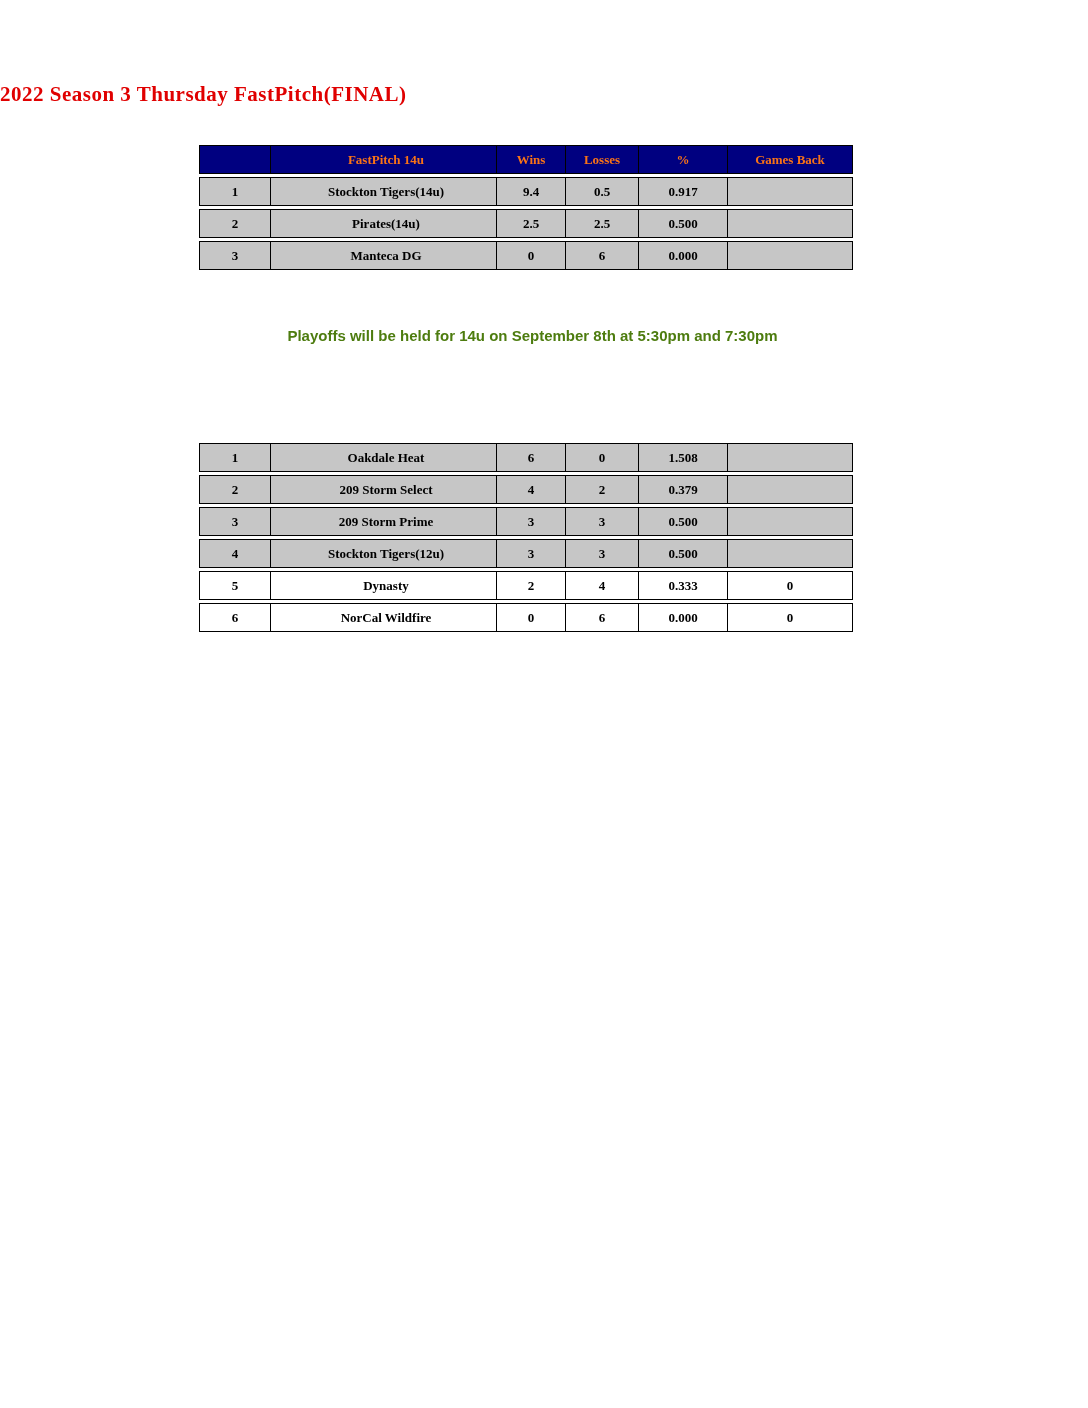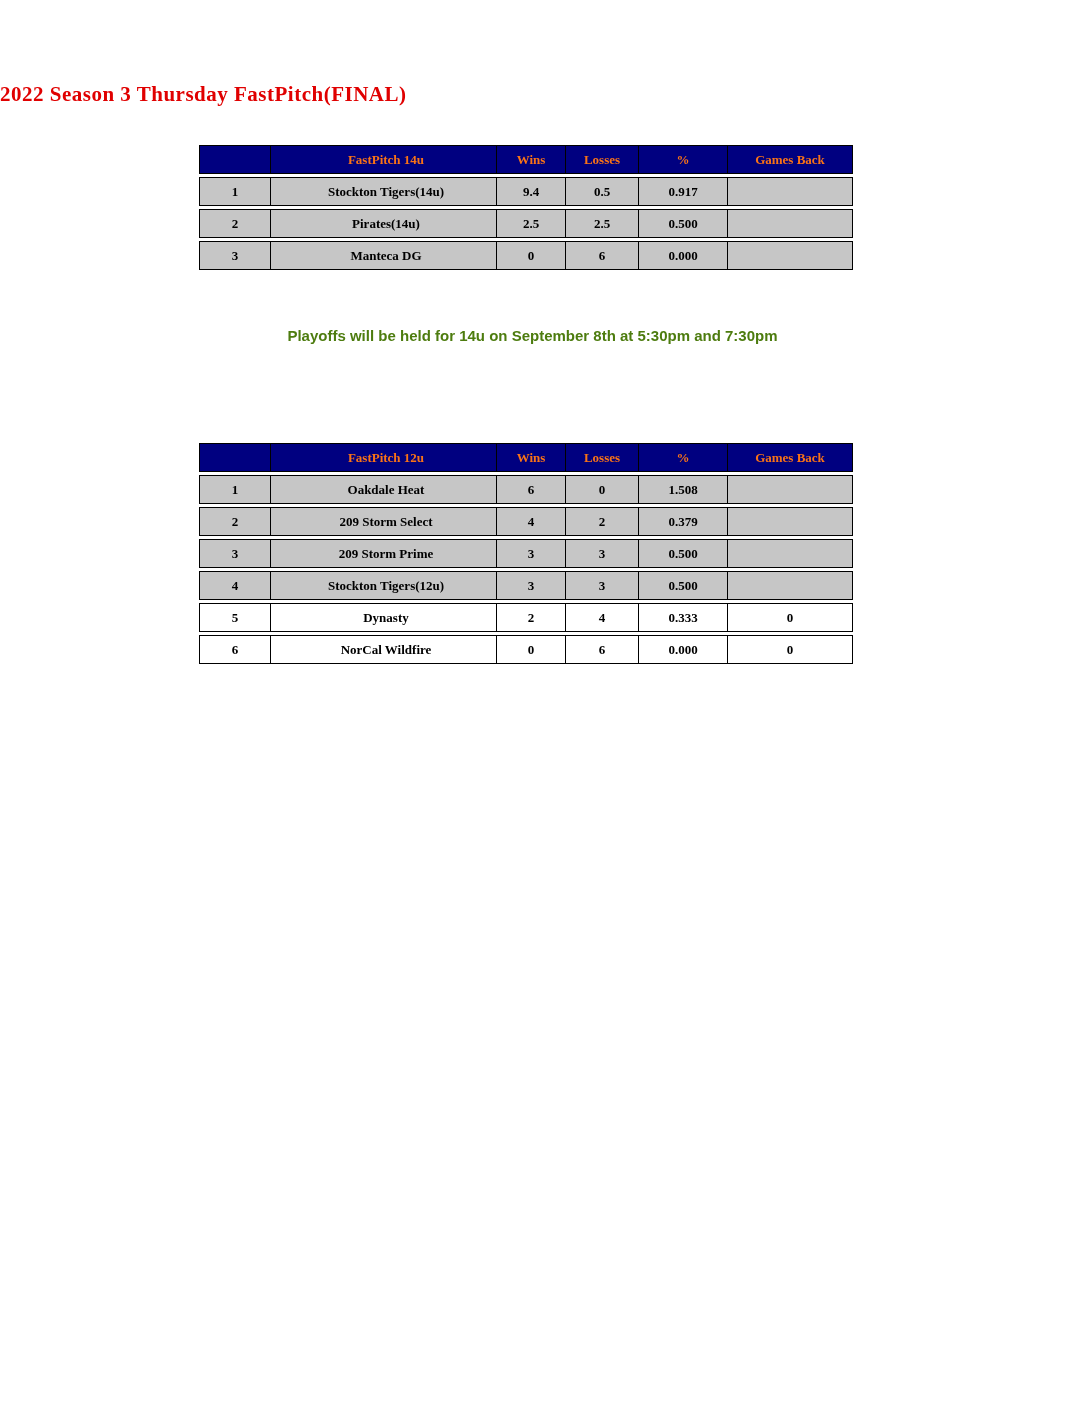--- a/index.html
+++ b/index.html
@@ -107,28 +107,20 @@
     <td class="pct">0.000</td>
     <td class="gb"></td>
   </tr>
 </tbody>
   </table>
 
 <div class="note">Playoffs will be held for 14u on September 8th at 5:30pm and 7:30pm</div>
 
 <table class="standings t12">
   <tbody>
-      <tr class="hdr">
-    <td class="rank"></td>
-    <td class="team">FastPitch 12u</td>
-    <td class="wins">Wins</td>
-    <td class="losses">Losses</td>
-    <td class="pct">%</td>
-    <td class="gb">Games Back</td>
-  </tr>
   <tr class="shaded">
     <td class="rank">1</td>
     <td class="team">Oakdale Heat</td>
     <td class="wins">6</td>
     <td class="losses">0</td>
     <td class="pct">1.508</td>
     <td class="gb"></td>
   </tr>
   <tr class="shaded">
     <td class="rank">2</td>

